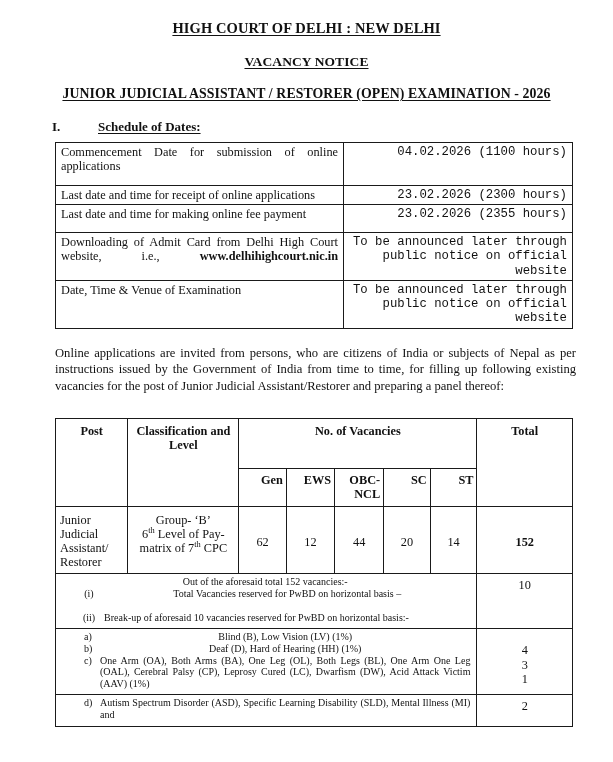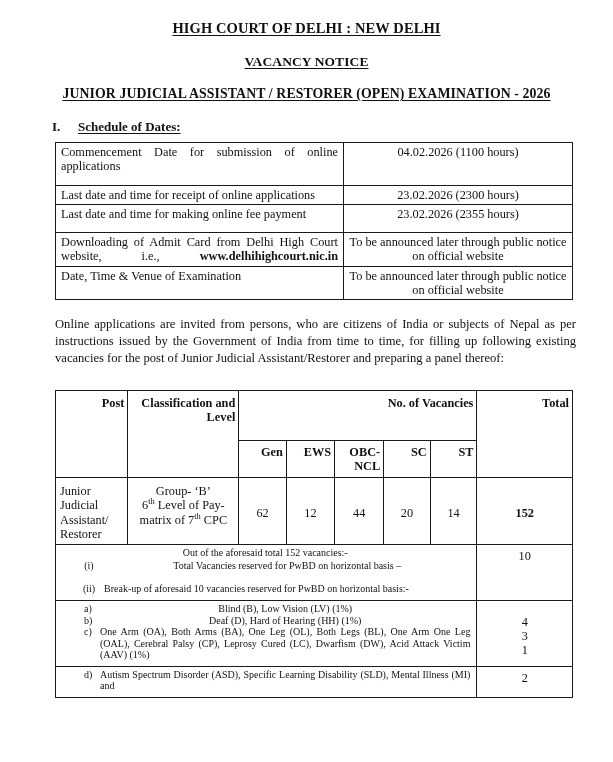--- a/index.html
+++ b/index.html
@@ -42,20 +42,21 @@
     font-size: 13px;
     font-weight: bold;
   }
   .section-line .numeral {
     display: inline-block;
     width: 26px;
   }
   .section-line .sect-title {
     text-decoration: underline;
     text-underline-offset: 2px;
+    margin-left: 20px;
   }
 
   
   .tblwrap {
     padding-left: 55px;
     padding-right: 40px;
     box-sizing: border-box;
   }
   table {
     border-collapse: collapse;
@@ -75,39 +76,40 @@
   .sched td.left {
     text-align: justify;
     text-align-last: justify;
     width: 277px;
   }
   .sched td.left.nojust {
     text-align: left;
     text-align-last: left;
   }
   .sched td.right {
-    text-align: center;
+    text-align: right;
+    font-family: Liberation Mono, monospace;
   }
   .sched td.pad2 { padding-bottom: 11px; }
   .sched td.pad3 { padding-top: 7px; padding-bottom: 3px; }
   .bold { font-weight: bold; }
 
   
   .vac { margin-top: 23px; font-size: 12.3px; }
   .vac th {
     text-align: center;
     font-weight: bold;
     padding: 4px 3px;
   }
   .vac td { text-align: center; }
   .vac .c-post   { width: 68px; }
   .vac .c-class  { width: 110px; }
   .vac .c-sub    { width: 44px; text-align: right; }
   .vac .c-total  { width: 96px; }
-  .vac .hdr-main { height: 40px; vertical-align: top; padding-top: 5px; text-align: right; }
+  .vac .hdr-main { height: 40px; vertical-align: top; padding-top: 5px; }
   .vac .hdr-sub  { height: 26px; vertical-align: top; }
   .vac .datarow td { vertical-align: top; padding-top: 6px; height: 58px; }
   .vac .datarow td.postcell { text-align: left; padding-left: 4px; }
   .vac .datarow td.midcell  { vertical-align: middle; }
   .vac .datarow td.totalcell { vertical-align: middle; font-weight: bold; }
 
   
   .pwbd-text { padding: 2px 6px 5px 4px; font-size: 10px; }
   .pwbd-num  { text-align: center; vertical-align: top; padding-top: 14px; width: 96px; }
   .pwbd-num.top4 { padding-top: 4px; }

